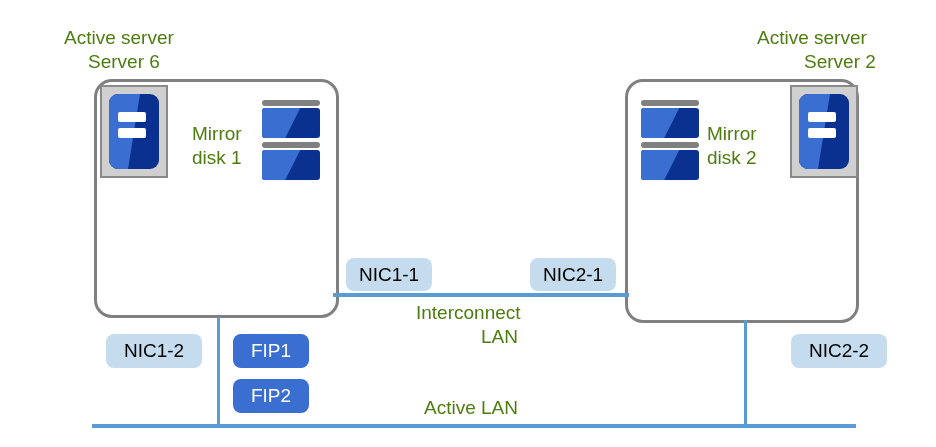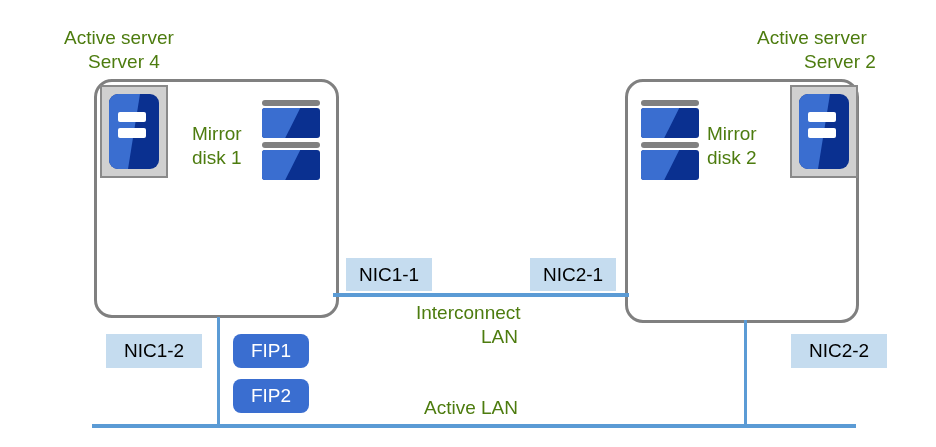--- a/index.html
+++ b/index.html
@@ -102,21 +102,21 @@
     left: 0; top: 0;
     width: 100%; height: 100%;
     background: #3a6ed0;
     clip-path: polygon(0 0, 66% 0, 40% 100%, 0 100%);
   }
 
   
   .nic-pill {
     position: absolute;
     background: #c5dcef;
-    border-radius: 0;
+    border-radius: 8px;
     color: #000000;
     font-size: 19px;
     display: flex;
     align-items: center;
     justify-content: center;
     box-sizing: border-box;
   }
 
   
   .fip-pill {
@@ -141,21 +141,21 @@
     background: #5b9bd5;
     width: 3px;
   }
 </style>
 </head>
 <body>
 
 <div id="canvas">
 
   <div class="caption" style="left:64px; top:26px;">Active server</div>
-  <div class="caption" style="left:88px; top:50px;">Server 4</div>
+  <div class="caption" style="left:88px; top:50px;">Server 6</div>
 
   <div class="caption" style="left:757px; top:26px;">Active server</div>
   <div class="caption" style="left:795px; top:50px;margin-left:9px;">Server 2</div>
 
   <div class="server-box" style="left:94px; top:79px; width:245px; height:239px;"></div>
 
   <div class="server-icon" style="left:100px; top:85px; width:68px; height:93px;">
     <div class="server-icon-body">
       <div class="server-bar b1"></div>
       <div class="server-bar b2"></div>

